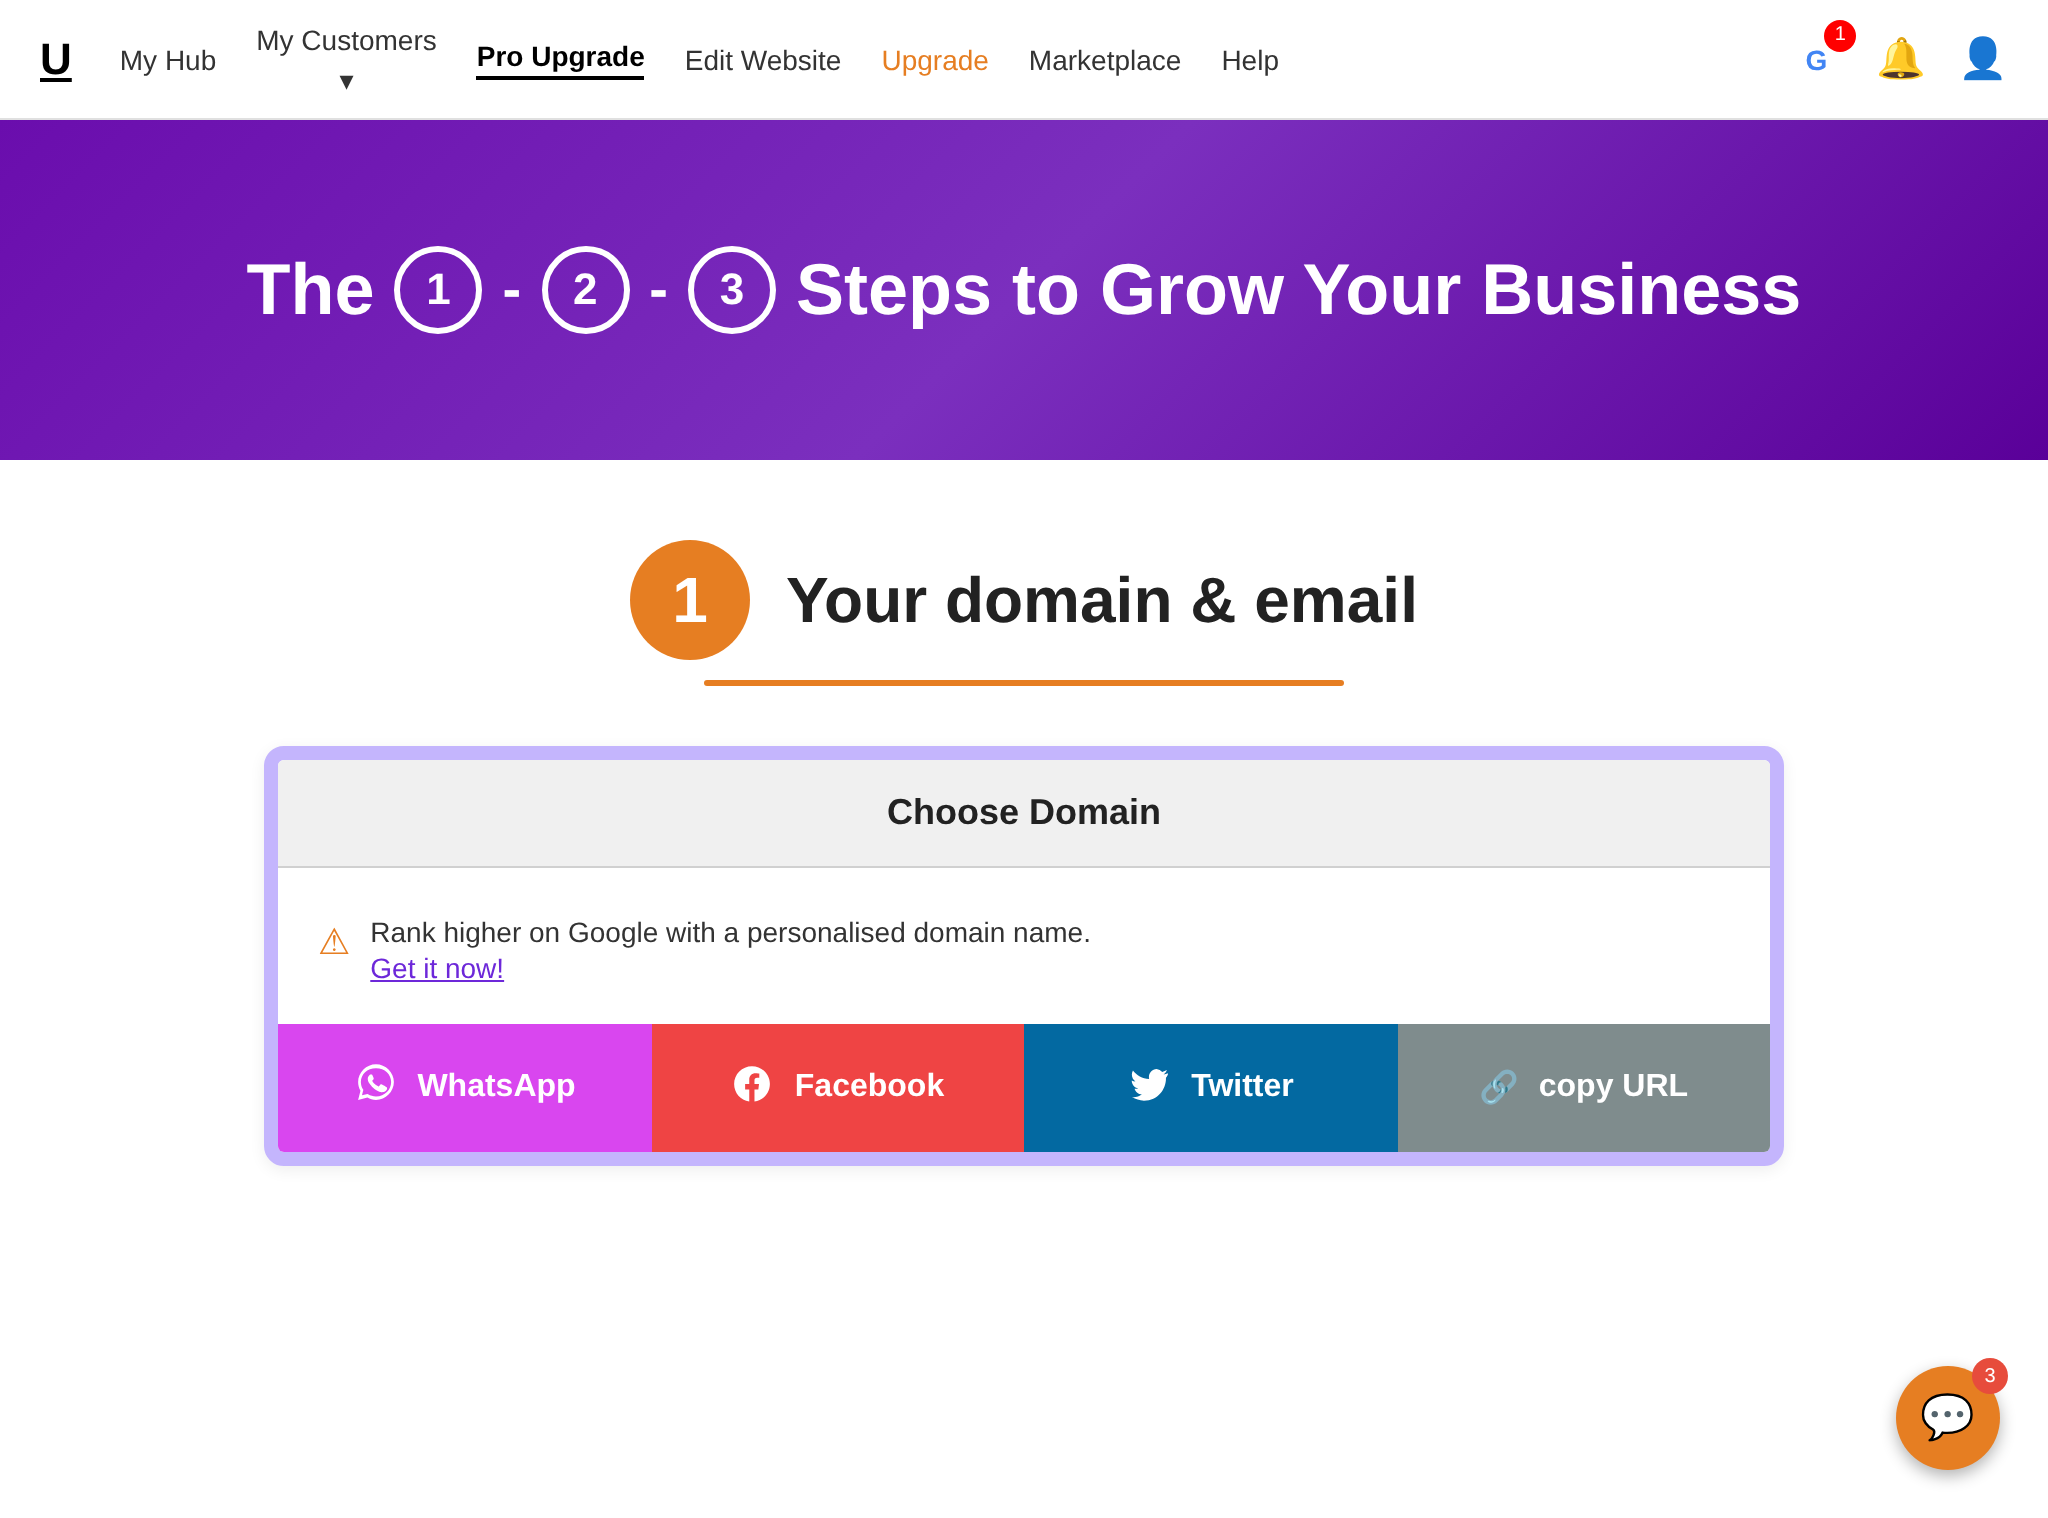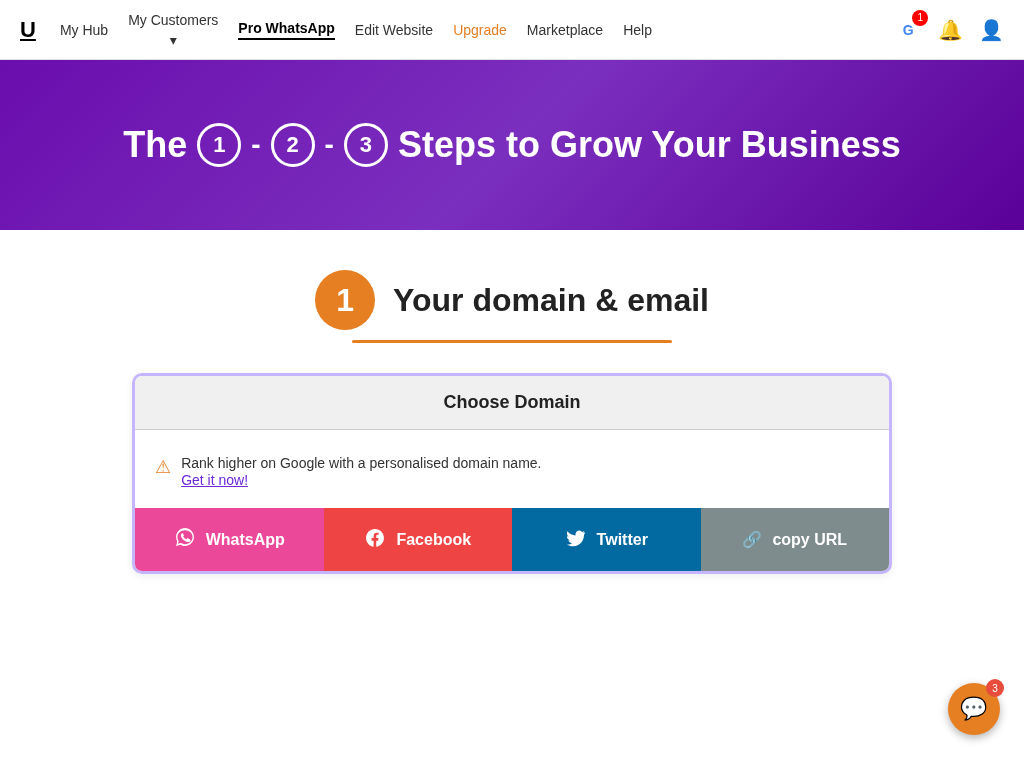--- a/index.html
+++ b/index.html
@@ -148,21 +148,21 @@
       width: 320px;
       height: 3px;
       border-radius: 2px;
       background: #e67e22;
       margin: 0 auto 30px auto;
     }
 
     
     .domain-card {
       width: 760px;
-      border: 3px solid #c4b5fd;
+      border: 7px solid #c4b5fd;
       border-radius: 10px;
       overflow: hidden;
       box-shadow: 0 2px 8px rgba(0,0,0,0.07);
     }
     .domain-card-header {
       background: #f0f0f0;
       padding: 16px 20px;
       font-size: 18px;
       font-weight: bold;
       color: #222;
@@ -209,21 +209,21 @@
       align-items: center;
       justify-content: center;
       gap: 10px;
       color: #fff;
       font-size: 16px;
       font-weight: bold;
       cursor: pointer;
       border: none;
       outline: none;
     }
-    .share-btn.whatsapp { background: #ec4899; }
+    .share-btn.whatsapp { background: #d946ef; }
     .share-btn.facebook { background: #ef4444; }
     .share-btn.twitter { background: #0369a1; }
     .share-btn.copy { background: #7f8c8d; }
 
     
     .chat-bubble {
       position: fixed;
       bottom: 24px;
       right: 24px;
       width: 52px;
@@ -272,21 +272,21 @@
 <body>
 
 <nav class="navbar">
   <span class="navbar-logo">U</span>
   <div class="navbar-links">
     <a class="nav-link">My Hub</a>
     <div class="nav-dropdown">
       <span>My Customers</span>
       <span>▾</span>
     </div>
-    <a class="nav-link active">Pro WhatsApp</a>
+    <a class="nav-link active">Pro Upgrade</a>
     <a class="nav-link">Edit Website</a>
     <a class="nav-link upgrade">Upgrade</a>
     <a class="nav-link">Marketplace</a>
     <a class="nav-link">Help</a>
   </div>
   <div class="navbar-right">
     <div class="icon-btn">
       <div class="google-icon">G</div>
       <span class="badge">1</span>
     </div>

